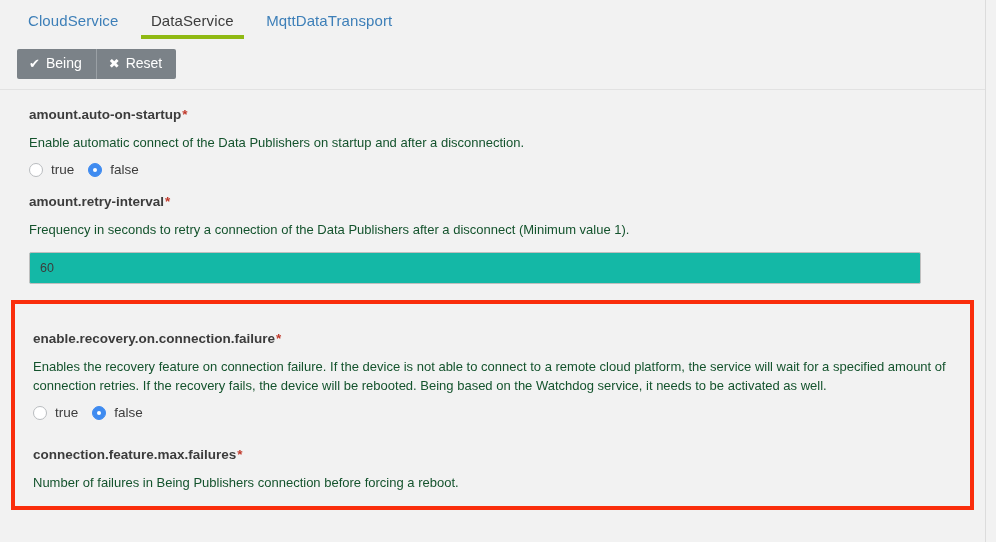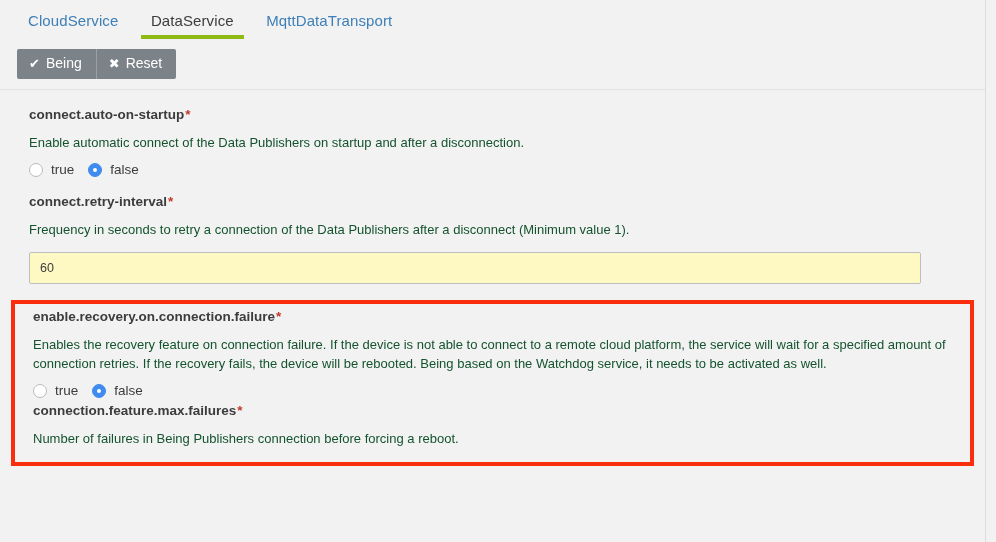--- a/index.html
+++ b/index.html
@@ -175,39 +175,39 @@
 
   .text-input {
     display: block;
     width: 892px;
     height: 32px;
     margin: 13px 0 0 0;
     padding: 6px 10px;
     font-size: 12.5px;
     font-family: "Liberation Sans", sans-serif;
     color: #3c3c3c;
-    background: #fef9c3;
+    background: #14b8a6;
     border: 1px solid #bfbfbf;
     border-radius: 2px;
     outline: none;
   }
 
   
   .highlight-box {
     position: relative;
     margin: 16px 11px 0 11px;
     border: 4px solid #fa2e0c;
     background: #f2f2f2;
     padding: 0 0 14px 0;
   }
   .highlight-box .field {
     padding-left: 18px;
     padding-right: 14px;
   }
-  .highlight-box .field-label { padding-top: 4px; }
+  .highlight-box .field-label { padding-top: 26px; }
   .highlight-box .text-input { width: 892px; }
 </style>
 </head>
 <body>
 
 <div class="app">
   <div class="panel">
 
     <div class="tabbar">
       <a class="tab" href="#">CloudService</a>
@@ -227,38 +227,38 @@
         </button>
       </div>
     </div>
 
     <div class="divider"></div>
 
     <div class="form">
 
       <div class="field">
         <div class="field-label">
-          <span>connect.auto-on-startup</span><span class="req">*</span>
+          <span>amount.auto-on-startup</span><span class="req">*</span>
         </div>
         <p class="field-desc">Enable automatic connect of the Data Publishers on startup and after a disconnection.</p>
         <div class="radio-row">
           <label class="radio-item">
             <span class="radio"></span>
             <span class="radio-label">true</span>
           </label>
           <label class="radio-item">
             <span class="radio checked"></span>
             <span class="radio-label">false</span>
           </label>
         </div>
       </div>
 
       <div class="field">
         <div class="field-label">
-          <span>connect.retry-interval</span><span class="req">*</span>
+          <span>amount.retry-interval</span><span class="req">*</span>
         </div>
         <p class="field-desc">Frequency in seconds to retry a connection of the Data Publishers after a disconnect (Minimum value 1).</p>
         <input class="text-input" type="text" value="60" style="">
       </div>
 
       <div class="highlight-box">
 
         <div class="field">
           <div class="field-label">
             <span>enable.recovery.on.connection.failure</span><span class="req">*</span>

